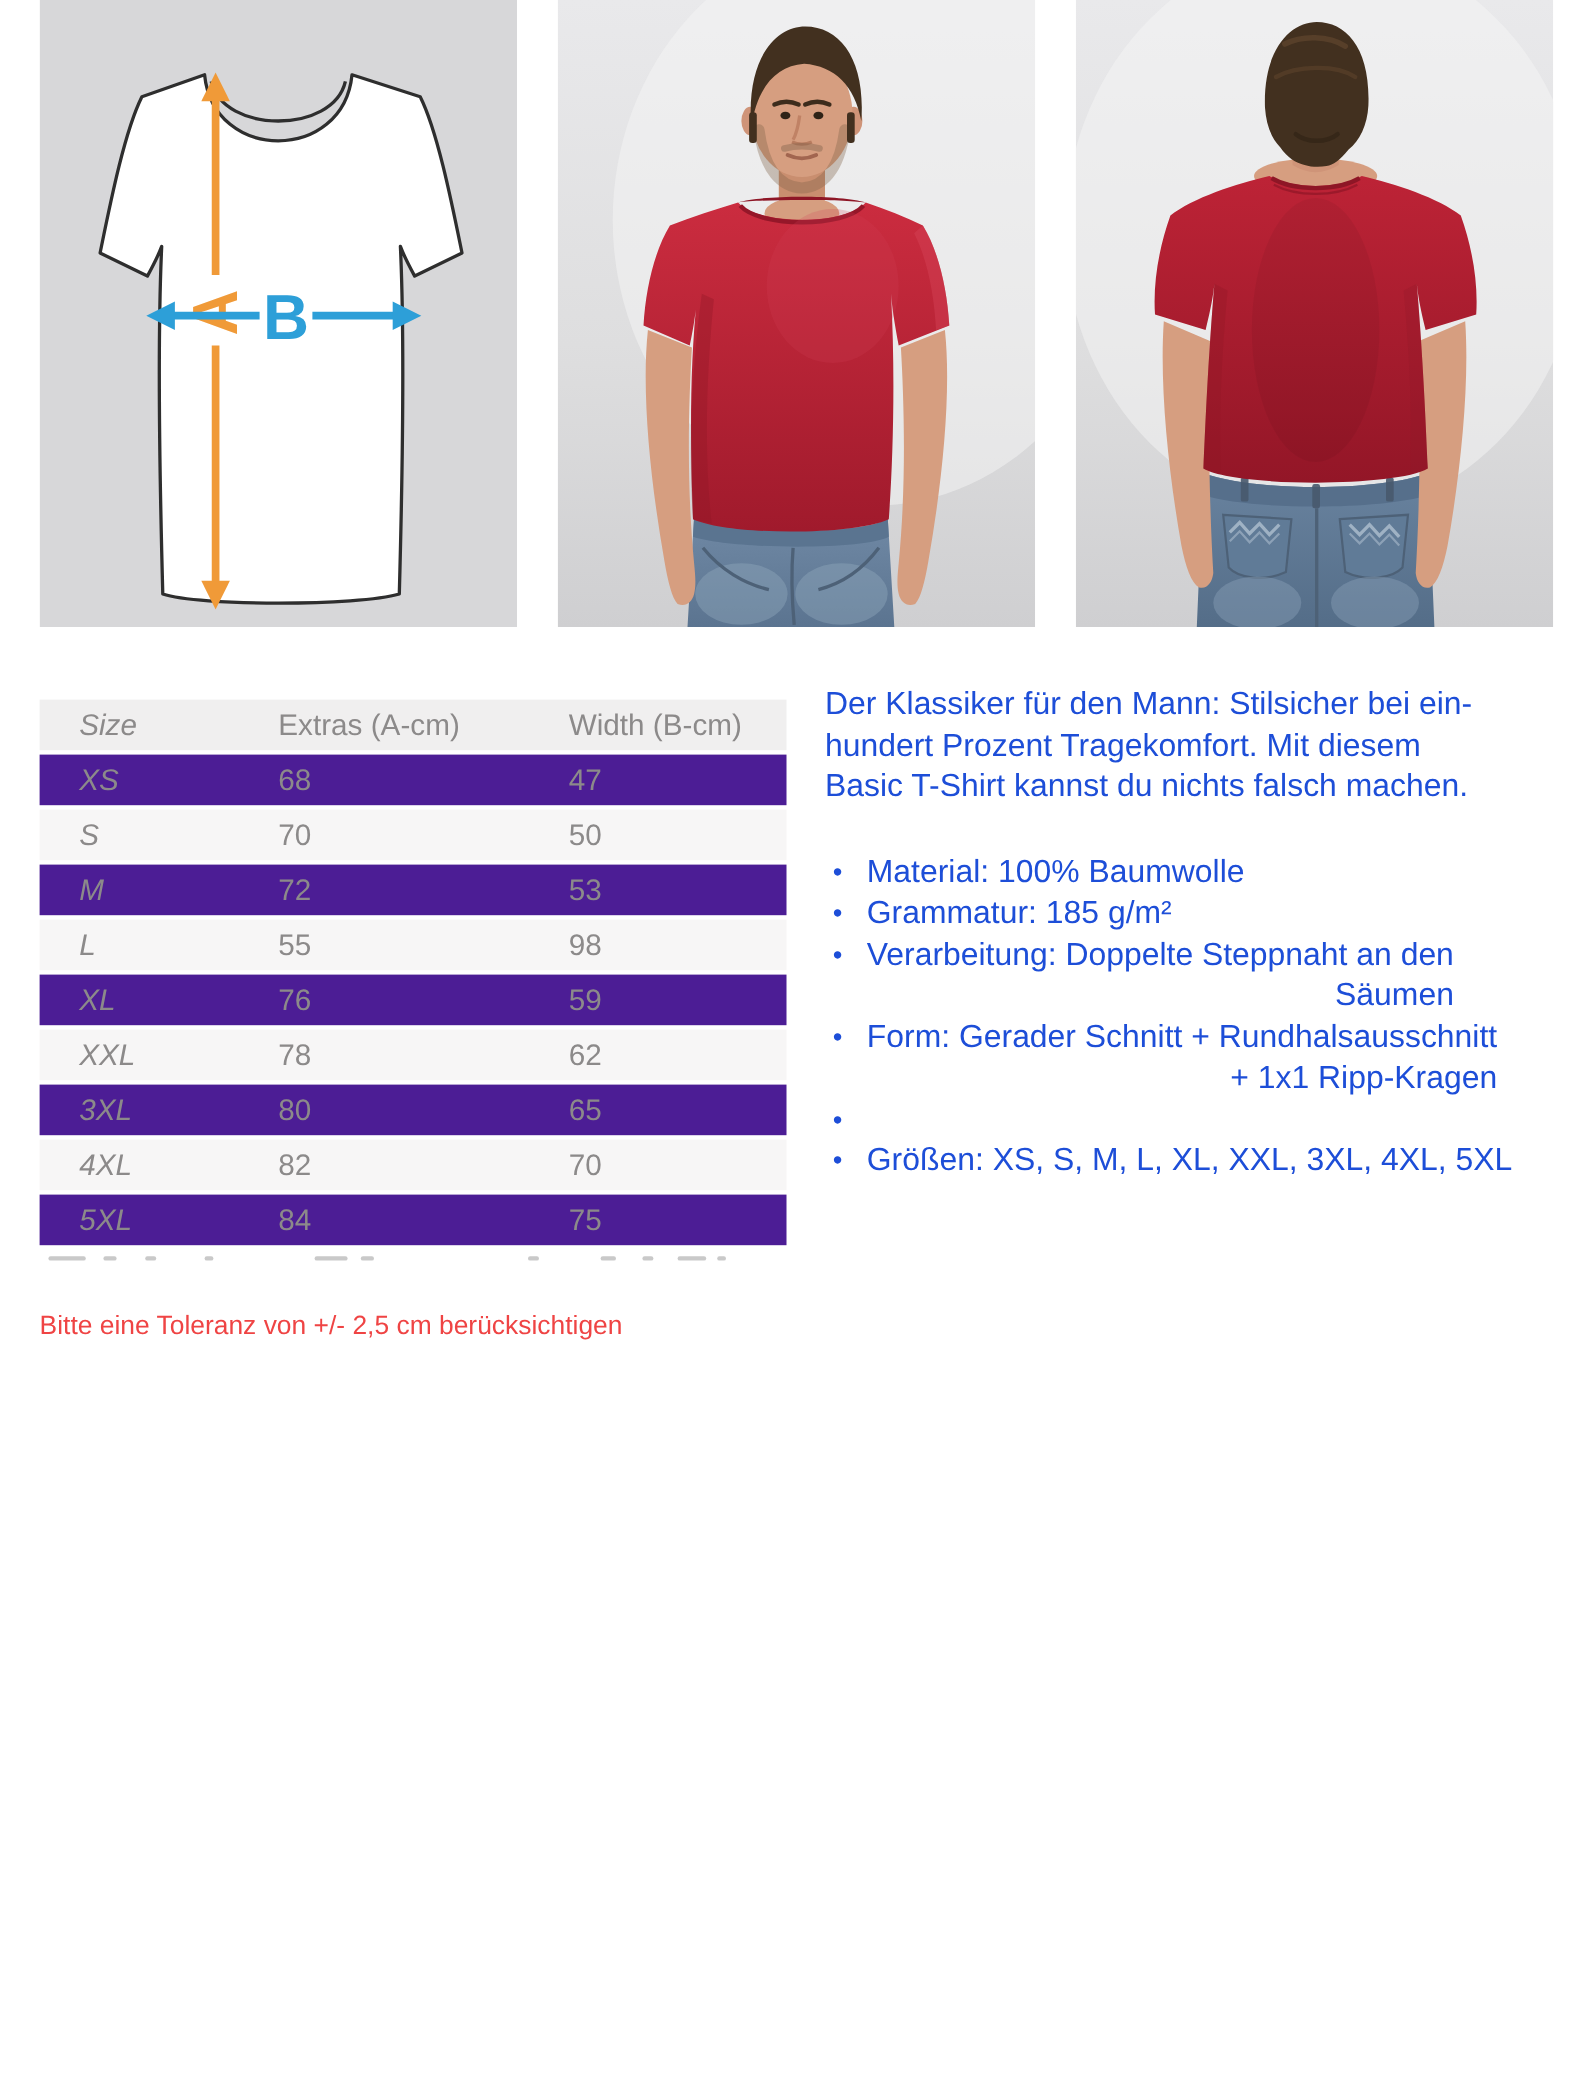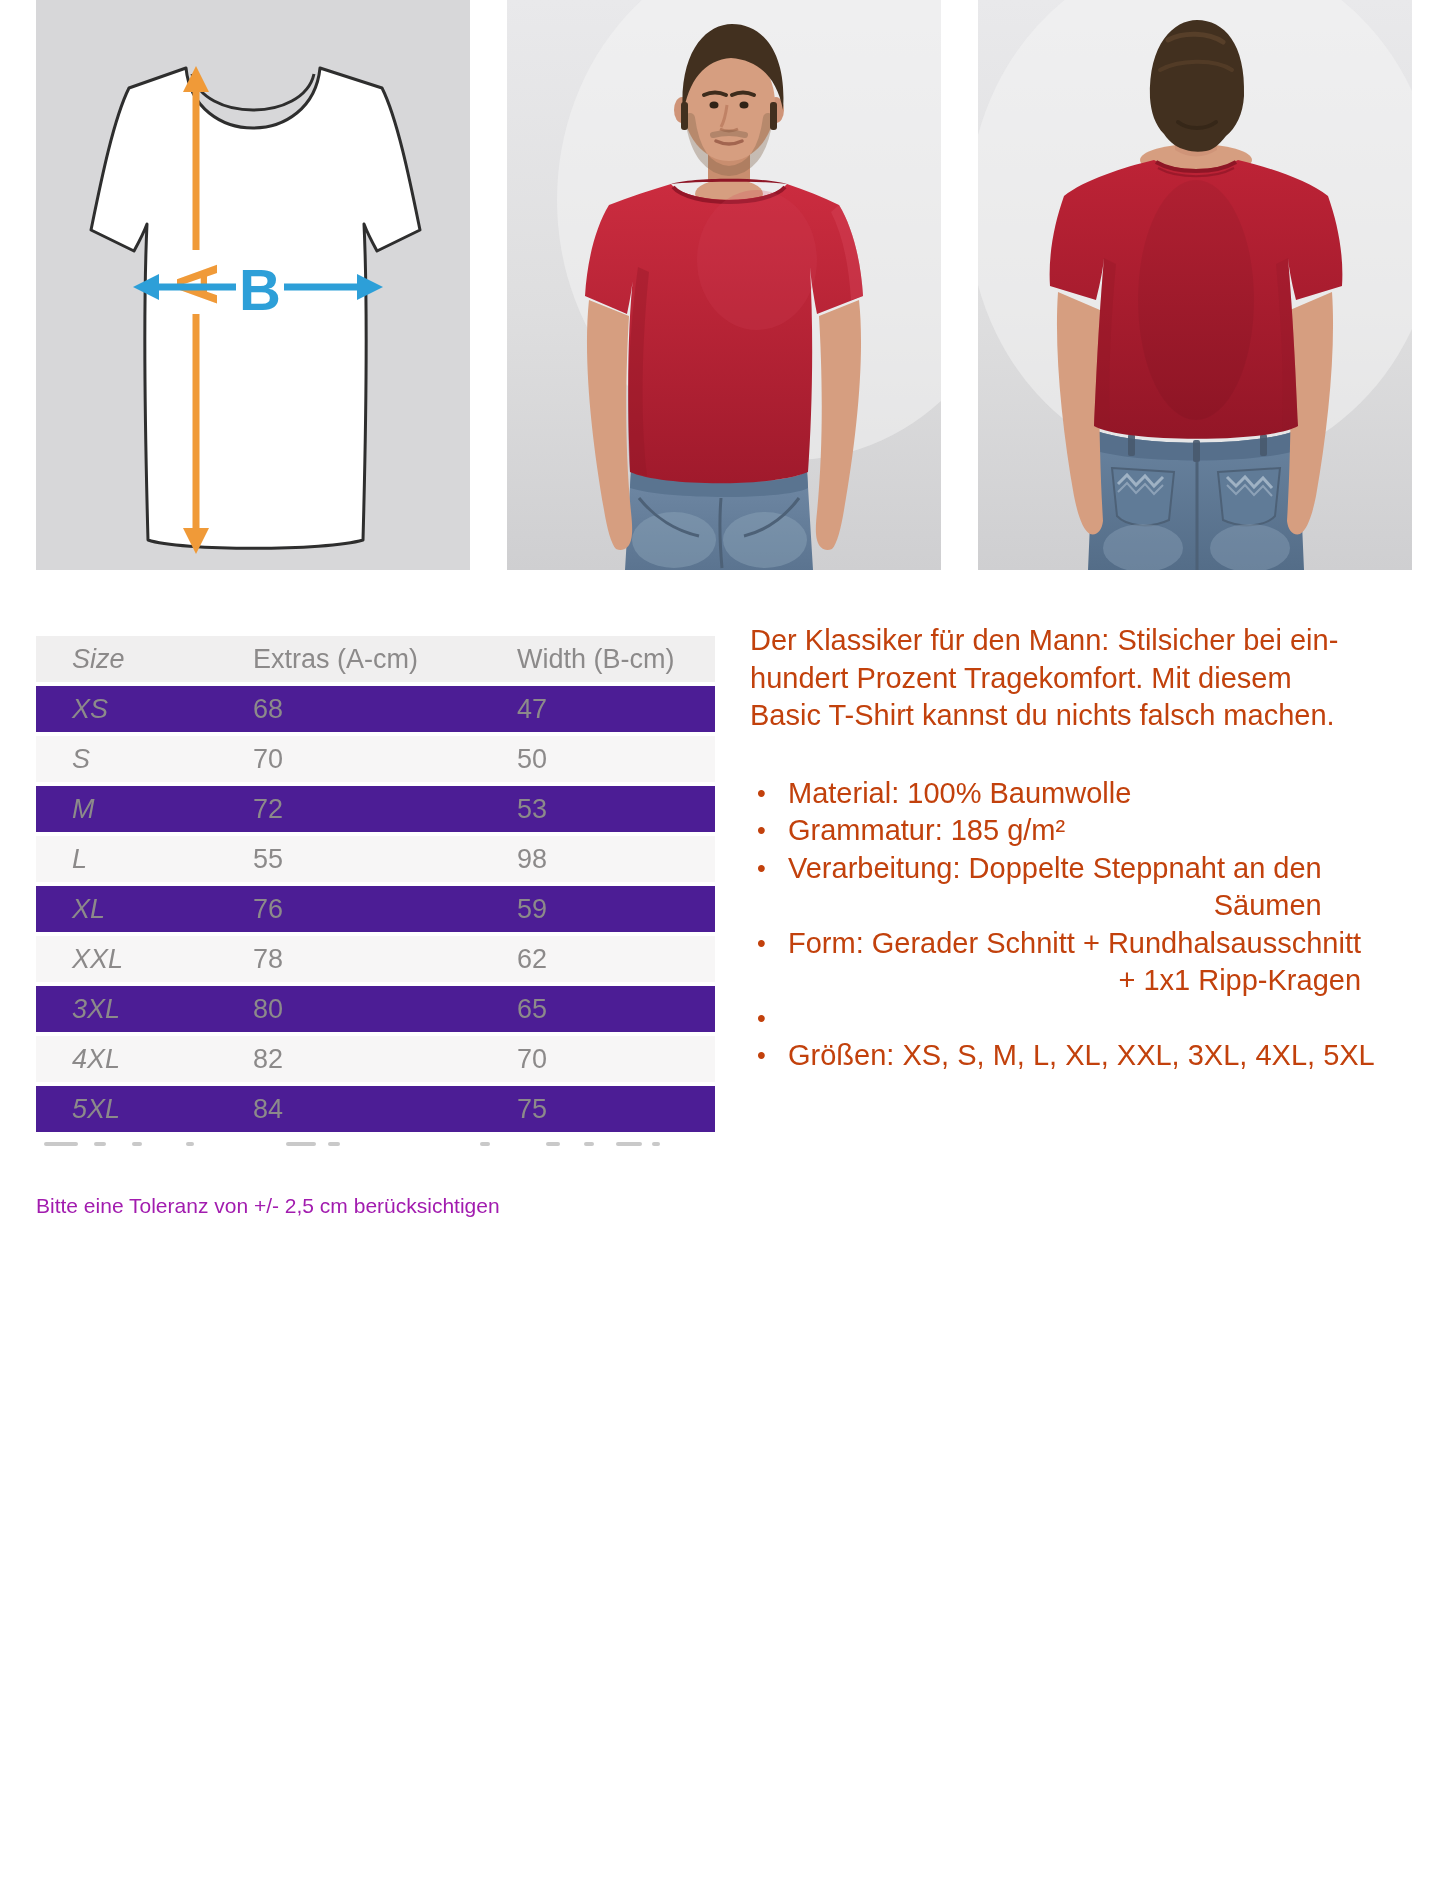--- a/index.html
+++ b/index.html
@@ -24,29 +24,29 @@
   .col-size   { width:204px; padding-left:36px;font-style:italic; }
   .col-length { width:275px; padding-left:13px; }
   .col-width  { flex:1; padding-left:2px; }
 
   
   #cut-row { position:absolute; left:36px; top:1140px; width:679px; height:8px; }
   .dash { position:absolute; top:2px; height:4px; background:#c9c9c9; border-radius:2px; }
 
   
   #description { position:absolute; left:750px; top:622px; width:668px;
-                 color:#c2410c; font-size:29px; line-height:37.5px; }
+                 color:#1d4ed8; font-size:29px; line-height:37.5px; }
   #description .intro { white-space:pre-line; margin-bottom:40px; }
   .feature { display:flex; }
   .feature .marker { flex:0 0 38px; padding-left:7px; font-size:25px; }
   .feature .ftext { white-space:pre-line;text-align:right; }
 
   
   #notes { position:absolute; left:36px; top:1186px; width:652px;
-           font-size:21px; line-height:40px; color:#a21caf; }
+           font-size:24px; line-height:40px; color:#ef4444; }
   #notes .model-line { white-space:pre-line; }
   #notes strong { font-weight:bold; }
 </style>
 </head>
 <body>
 
 <div id="page">
 
   <div class="photo-panel" id="panel-diagram">
     <svg width="434" height="570" viewBox="0 0 434 570">

